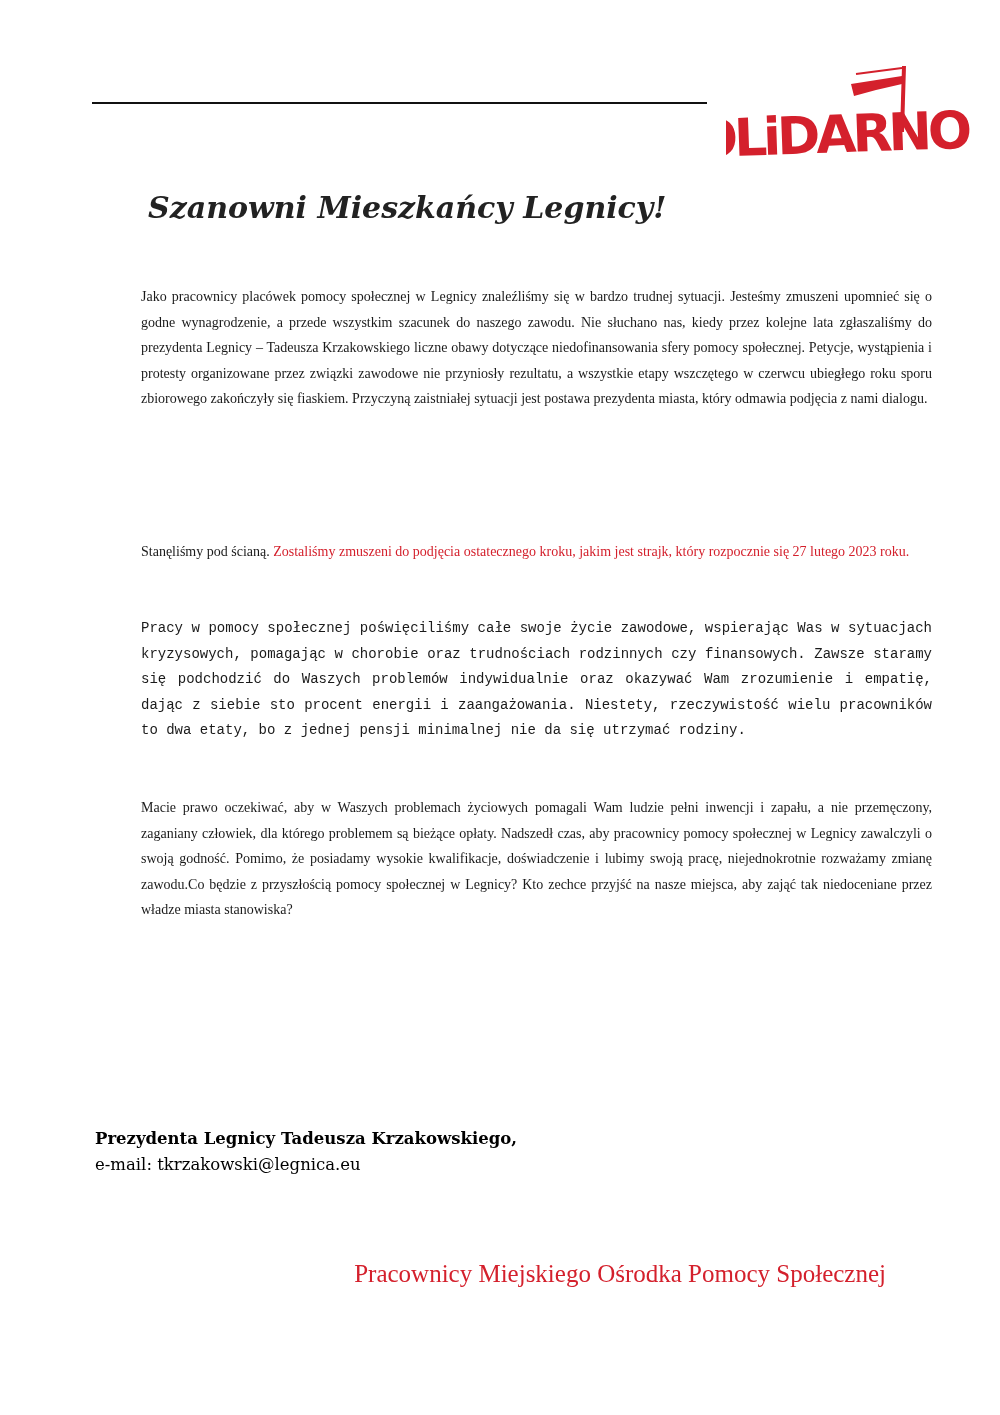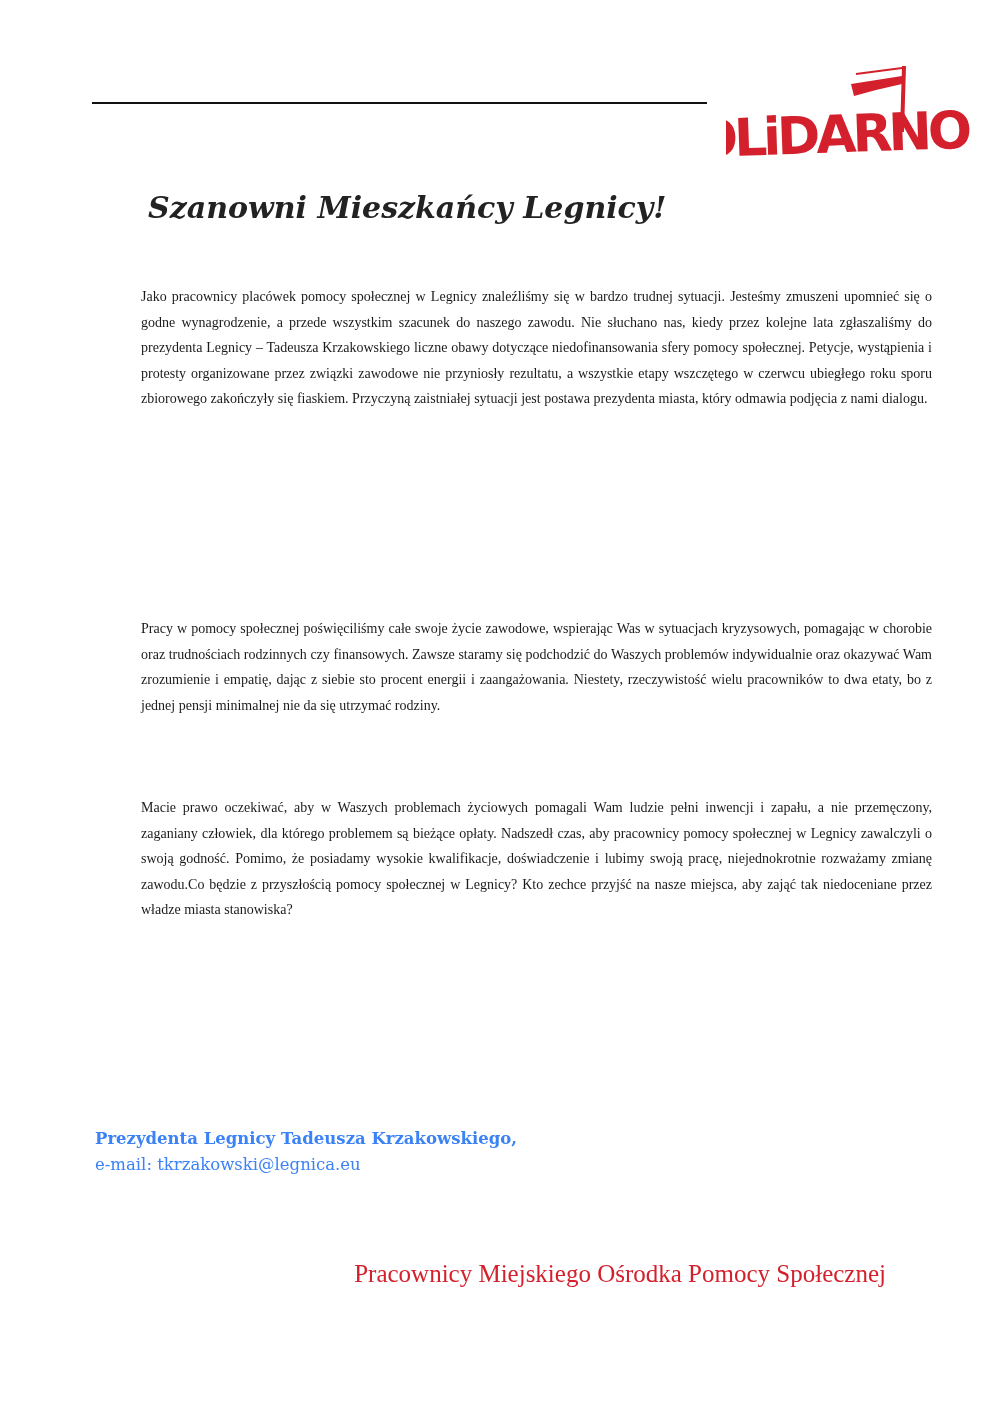--- a/index.html
+++ b/index.html
@@ -10,25 +10,25 @@
   .title { position: absolute; left: 140px; top: 182px; margin: 8px;
            font-family: "DejaVu Serif", serif; font-style: italic; font-weight: bold;
            font-size: 30px; color: #222; letter-spacing: 0px; }
   .body { position: absolute; left: 95px; width: 791px;
           font-family: "Liberation Serif", serif; font-size: 14px; line-height: 25.6px;
           color: #1a1a1a; text-align: justify; margin-left: 46px; }
   .body p { margin: 0; }
   .red { color: #d4202c; }
   .p1 { top: 284px; }
   .p2 { top: 539px; }
-  .p3 { top: 616px; }
+  .p3 { top: 616px; font-family: Liberation Mono, monospace; }
   .p4 { top: 795px; }
   .p5 { top: 998px; }
   .contact { position: absolute; left: 95px; top: 1126px;
-             font-family: "DejaVu Serif", serif; font-size: 16.5px; line-height: 25.5px; color: #3b82f6; }
+             font-family: "DejaVu Serif", serif; font-size: 16.5px; line-height: 25.5px; color: #000000; }
   .contact .name { font-weight: bold; }
   .signature { position: absolute; right: 114px; top: 1258px; text-align: right;
                font-family: "Liberation Serif", serif; font-size: 25px; line-height: 32px; color: #d4202c; }
 </style>
 </head>
 <body>
 
 <div class="page">
 
   <div class="rule"></div>
@@ -40,20 +40,23 @@
     <line x1="130" y1="12" x2="176" y2="6" stroke="#d4202c" stroke-width="2"></line>
     <text x="122" y="90" text-anchor="middle" font-family="DejaVu Sans, sans-serif" font-weight="bold" font-size="52" fill="#d4202c" letter-spacing="-4" transform="rotate(-2 122 70)">SOLiDARNOŚĆ</text>
   </svg>
 
   <h1 class="title">Szanowni Mieszkańcy Legnicy!</h1>
 
   <div class="body p1">
     <p>Jako pracownicy placówek pomocy społecznej w Legnicy znaleźliśmy się w bardzo trudnej sytuacji. Jesteśmy zmuszeni upomnieć się o godne wynagrodzenie, a przede wszystkim szacunek do naszego zawodu. Nie słuchano nas, kiedy przez kolejne lata zgłaszaliśmy do prezydenta Legnicy – Tadeusza Krzakowskiego liczne obawy dotyczące niedofinansowania sfery pomocy społecznej. Petycje, wystąpienia i protesty organizowane przez związki zawodowe nie przyniosły rezultatu, a wszystkie etapy wszczętego w czerwcu ubiegłego roku sporu zbiorowego zakończyły się fiaskiem. Przyczyną zaistniałej sytuacji jest postawa prezydenta miasta, który odmawia podjęcia z nami dialogu.</p>
   </div>
 
+  <div class="body p2">
+    <p><span>Stanęliśmy pod ścianą. </span><span class="red">Zostaliśmy zmuszeni do podjęcia ostatecznego kroku, jakim jest strajk, który rozpocznie się 27 lutego 2023 roku.</span></p>
+  </div>
 
   <div class="body p3">
     <p>Pracy w pomocy społecznej poświęciliśmy całe swoje życie zawodowe, wspierając Was w sytuacjach kryzysowych, pomagając w chorobie oraz trudnościach rodzinnych czy finansowych. Zawsze staramy się podchodzić do Waszych problemów indywidualnie oraz okazywać Wam zrozumienie i empatię, dając z siebie sto procent energii i zaangażowania. Niestety, rzeczywistość wielu pracowników to dwa etaty, bo z jednej pensji minimalnej nie da się utrzymać rodziny.</p>
   </div>
 
   <div class="body p4">
     <p>Macie prawo oczekiwać, aby w Waszych problemach życiowych pomagali Wam ludzie pełni inwencji i zapału, a nie przemęczony, zaganiany człowiek, dla którego problemem są bieżące opłaty. Nadszedł czas, aby pracownicy pomocy społecznej w Legnicy zawalczyli o swoją godność. Pomimo, że posiadamy wysokie kwalifikacje, doświadczenie i lubimy swoją pracę, niejednokrotnie rozważamy zmianę zawodu.Co będzie z przyszłością pomocy społecznej w Legnicy? Kto zechce przyjść na nasze miejsca, aby zająć tak niedoceniane przez władze miasta stanowiska?</p>
   </div>
 
 

